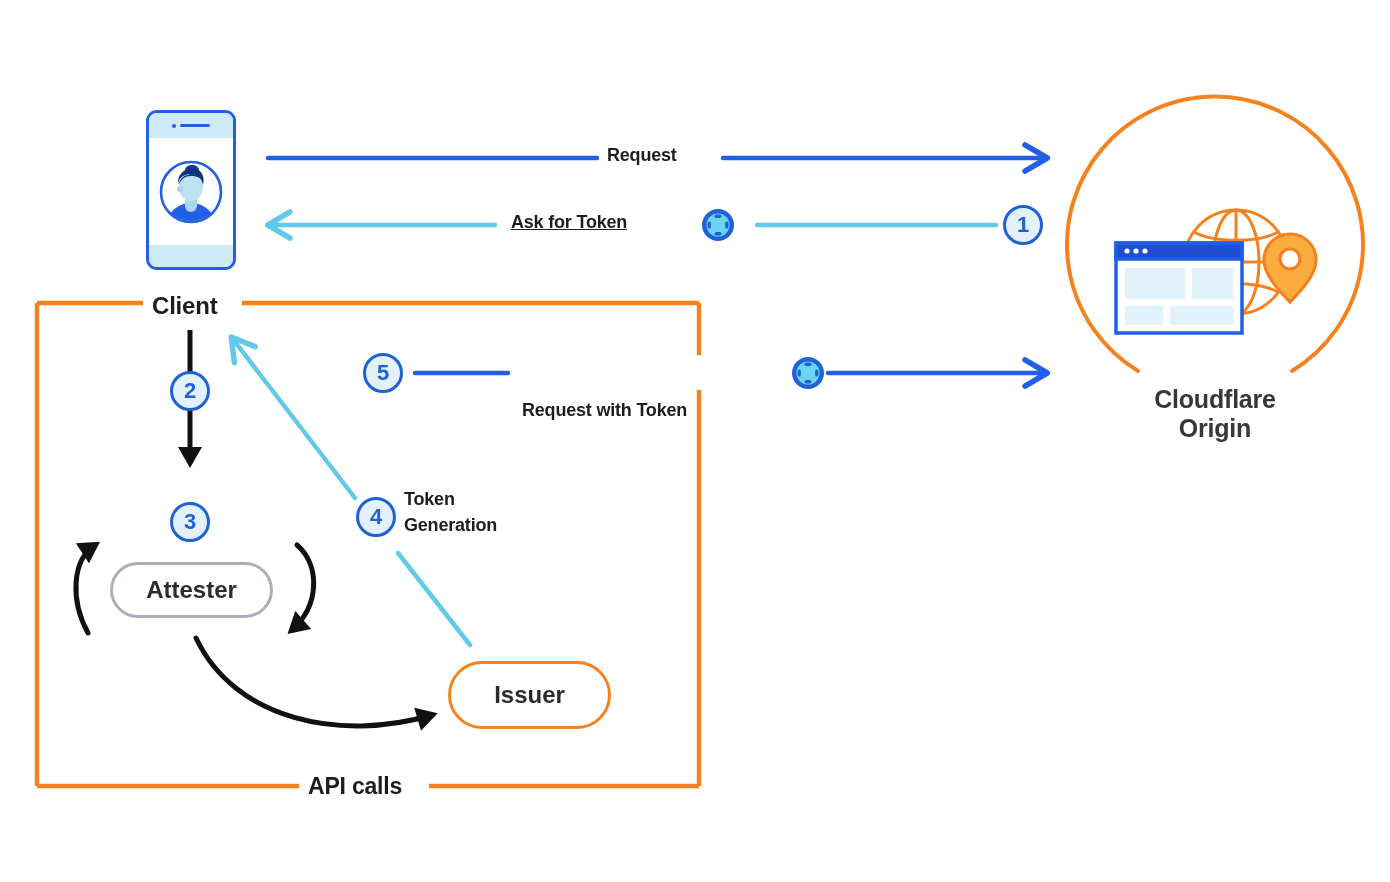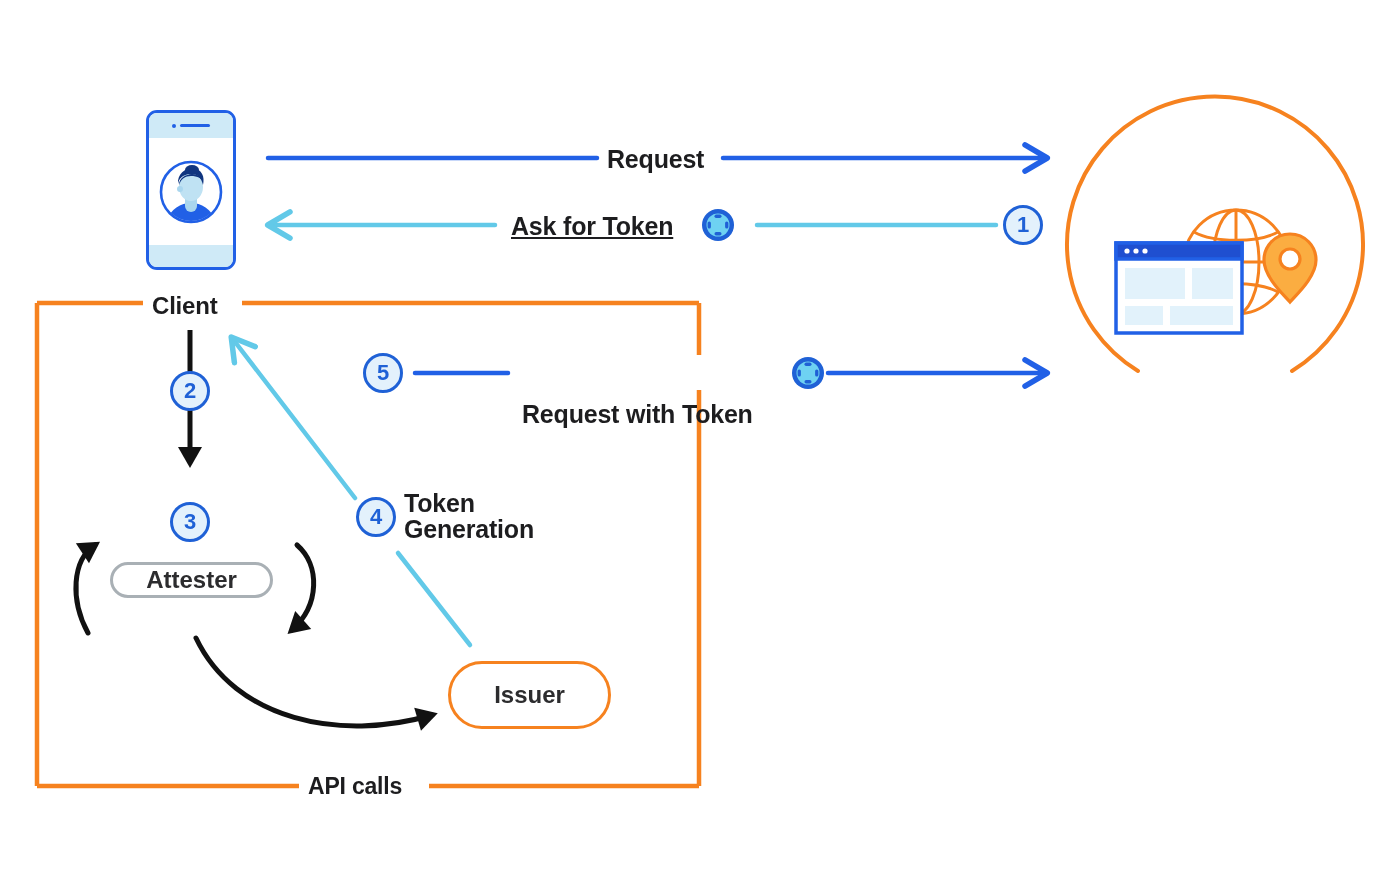--- a/index.html
+++ b/index.html
@@ -30,21 +30,21 @@
 
   .lbl {
     position: absolute;
     color: #1d1d1f;
     font-weight: bold;
     line-height: 1.15;
     white-space: pre;
     letter-spacing: -0.2px;
   }
 
-  .flow-label   { font-size: 25px; }
+  .flow-label   { font-size: 18px; }
   .node-label   { font-size: 24px; }
   .boundary-lbl { font-size: 23px; }
   .origin-lbl   { font-size: 25px; text-align: center; color: #37373a; }
 
   .numcircle {
     position: absolute;
     width: 40px;
     height: 40px;
     border-radius: 50%;
     border: 3px solid #1f61d6;
@@ -233,21 +233,21 @@
 
   <div class="lbl flow-label" style="left:522px; top:360px;margin-top:40px;">Request with Token</div>
 
   <div class="lbl node-label" style="left:152px; top:292px;">Client</div>
 
   <div class="lbl boundary-lbl" style="left:308px; top:773px;">API calls</div>
 
   <div class="lbl flow-label" style="left:404px; top:489px;">Token</div>
   <div class="lbl flow-label" style="left:404px; top:515px;">Generation</div>
 
-  <div class="pill attester" style="left:110px; top:562px; width:163px; height:36px;">
+  <div class="pill attester" style="left:110px; top:562px; width:163px; height:56px;">
     <span>Attester</span>
   </div>
 
   <div class="pill issuer" style="left:448px; top:661px; width:163px; height:68px;">
     <span>Issuer</span>
   </div>
 
   <div class="numcircle" style="left:1003px; top:205px;">
     <span>1</span>
   </div>
@@ -319,14 +319,18 @@
       </g>
 
       <g>
         <path d="M180 29 C 195 29, 206 41, 206 55 C 206 72, 186 90, 180 97
                  C 174 90, 154 72, 154 55 C 154 41, 165 29, 180 29 Z" fill="#fbad41" stroke="#f6821f" stroke-width="3.2"></path>
         <circle cx="180" cy="54" r="10" fill="#ffffff" stroke="#f6821f" stroke-width="3.2"></circle>
       </g>
     </svg>
   </div>
 
+  <div class="origin-lbl-wrap" style="left:1085px; top:385px;">
+    <div class="lbl origin-lbl" style="position:static;">Cloudflare</div>
+    <div class="lbl origin-lbl" style="position:static;">Origin</div>
+  </div>
 
 </div>
 
 </body></html>

